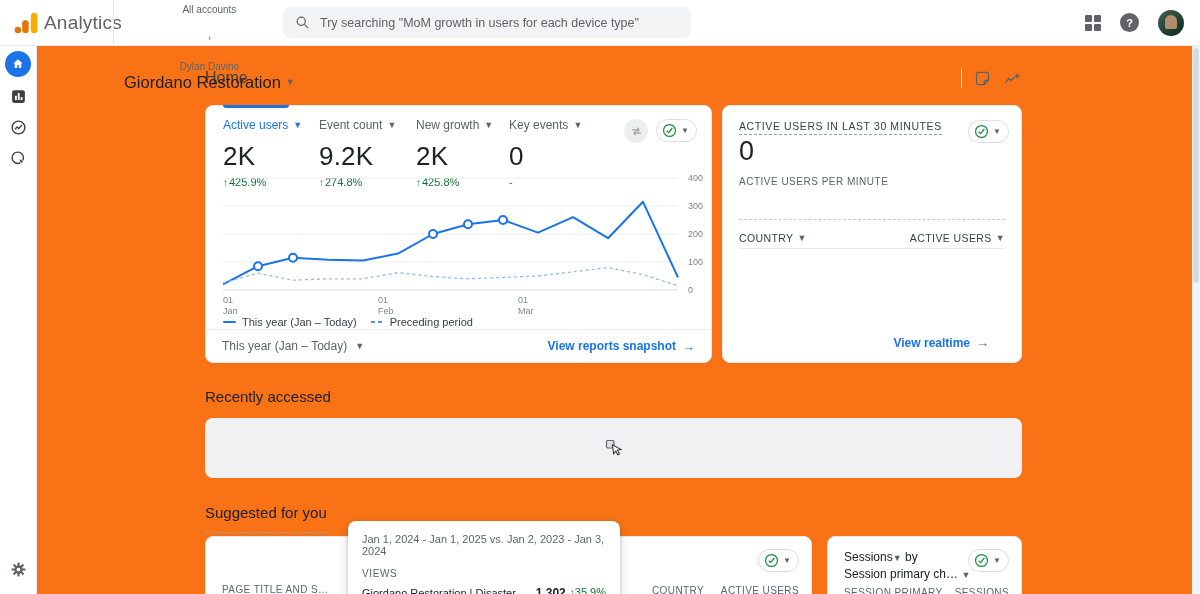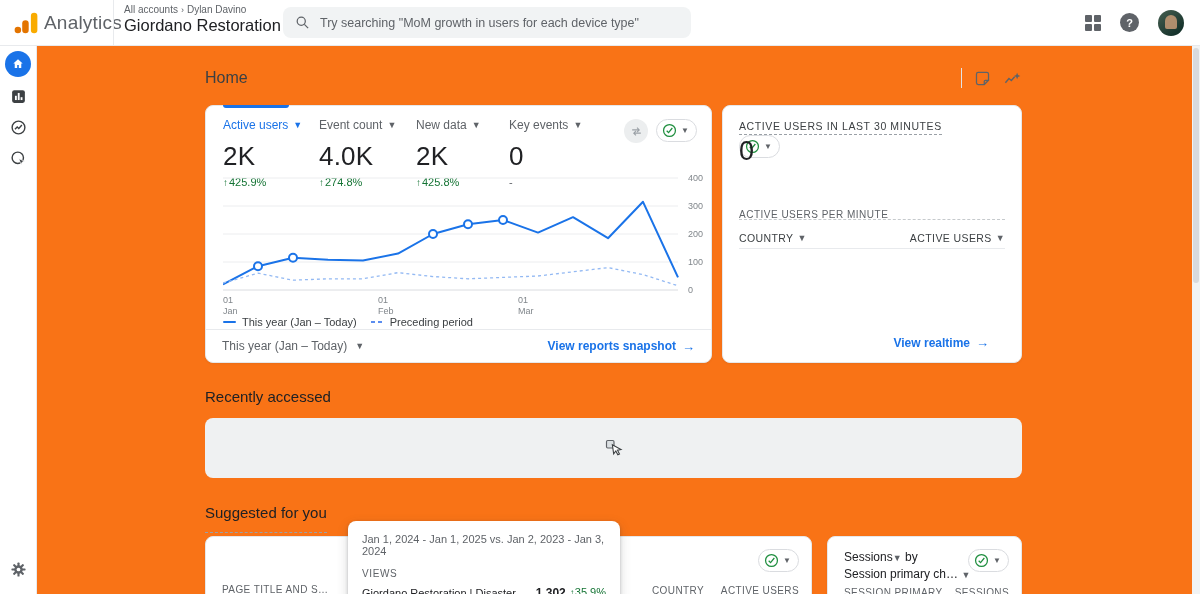--- a/index.html
+++ b/index.html
@@ -5,21 +5,21 @@
   * { margin:0; padding:0; box-sizing:border-box; }
   html,body { width:1200px; height:594px; overflow:hidden; background:#fff;
     font-family:"Liberation Sans", sans-serif; -webkit-font-smoothing:antialiased; }
 
   
   .topbar { position:relative; height:46px; background:#fff; border-bottom:1px solid #e8eaed; z-index:30; }
   .ga-logo { position:absolute; left:13px; top:10px; width:26px; height:26px; }
   .product-name { position:absolute; left:44px; top:0; line-height:45px; font-size:19px; color:#5f6368; letter-spacing:.2px; }
   .topbar-divider { position:absolute; left:113px; top:0; width:1px; height:45px; background:#e8eaed; }
   .account-block { position:absolute; left:124px; top:4px; }
-  .breadcrumb { font-size:10px; color:#5f6368; display:flex; align-items:center; gap:3px; }
+  .breadcrumb { font-size:10px; color:#5f6368; display:flex; align-items:center; gap:18px;flex-direction:column; }
   .breadcrumb .sep { font-size:9px; color:#5f6368; }
   .property-row { margin-top:1px; font-size:16.5px; color:#202124; display:flex; align-items:center; gap:5px; }
   .caret { font-size:9px; color:#5f6368; line-height:1; }
   .search-box { position:absolute; left:283px; top:7px; width:408px; height:31px; background:#f1f3f4; border-radius:8px;
     display:flex; align-items:center; padding:0 12px; gap:10px; }
   .search-box input { border:none; outline:none; background:transparent; flex:1; font-size:12.5px; color:#3c4043;
     font-family:"Liberation Sans", sans-serif; }
   .search-box input::placeholder { color:#5f6368; }
   .tb-right { position:absolute; right:0; top:0; height:45px; display:flex; align-items:center; gap:19px; padding-right:16px; }
   .grid-icon { width:16px; height:16px; display:grid; grid-template-columns:7px 7px; grid-template-rows:7px 7px; gap:2px; cursor:pointer; }
@@ -73,24 +73,24 @@
   .legend .item { display:flex; align-items:center; gap:6px; }
   .swatch-solid { width:13px; height:2px; background:#1a73e8; border-radius:1px; }
   .swatch-dashed { width:13px; height:2px; background:repeating-linear-gradient(90deg,#5b8def 0 4px,transparent 4px 7px); }
   .card-footer { position:absolute; left:0; right:0; bottom:0; height:33px; border-top:1px solid #e8eaed;
     display:flex; align-items:center; justify-content:space-between; padding:0 16px; }
   .range-select { font-size:12px; color:#5f6368; display:flex; align-items:center; gap:8px; cursor:pointer; }
   .blue-link { font-size:12px; color:#1a73e8; font-weight:bold; display:flex; align-items:center; gap:6px; cursor:pointer; text-decoration:none; }
   .blue-link .arr { font-size:13px; font-weight:normal; }
 
   
-  .rt-title-row { position:absolute; left:16px; right:12px; top:14px; display:flex; justify-content:space-between; align-items:flex-start;flex-direction:column; }
+  .rt-title-row { position:absolute; left:16px; right:12px; top:14px; display:flex; justify-content:space-between; align-items:flex-start; }
   .rt-title { font-size:10.5px; letter-spacing:.6px; color:#3c4043; border-bottom:1px dashed #9aa0a6; padding-bottom:2px; }
   .rt-value { position:absolute; left:16px; top:30px; font-size:27px; color:#202124; }
-  .rt-permin { position:absolute; left:16px; top:70px; font-size:10px; letter-spacing:.5px; color:#5f6368;margin-top:33px; }
+  .rt-permin { position:absolute; left:16px; top:70px; font-size:10px; letter-spacing:.5px; color:#5f6368; }
   .rt-baseline { position:absolute; left:16px; right:16px; top:113px; border-top:1px dashed #c6cacd; }
   .rt-cols { position:absolute; left:16px; right:16px; top:126px; display:flex; justify-content:space-between; }
   .rt-col { font-size:10.5px; letter-spacing:.4px; color:#3c4043; display:flex; align-items:center; gap:4px; cursor:pointer; }
   .rt-cols-divider { position:absolute; left:16px; right:16px; top:142px; border-top:1px solid #e8eaed; }
   .rt-empty { position:absolute; left:0; right:0; top:152px; text-align:center; font-size:12px; color:#5f6368; }
   .rt-link { position:absolute; right:32px; bottom:12px; }
 
   
   .section-title { position:absolute; left:168px; font-size:15px; color:#202124; }
   .recently-box { position:absolute; left:168px; top:372px; width:817px; height:60px; background:#eff1f2; border-radius:8px;
@@ -248,29 +248,29 @@
           <div class="delta">
               <span class="green-arrow">↑</span>
               <span>425.9%</span>
             </div>
         </div>
         <div class="metric-tab mt-2">
           <div class="lbl">
               <span>Event count</span>
               <span class="caret">▼</span>
             </div>
-          <div class="val">4.0K</div>
+          <div class="val">9.2K</div>
           <div class="delta">
               <span class="green-arrow">↑</span>
               <span>274.8%</span>
             </div>
         </div>
         <div class="metric-tab mt-3">
           <div class="lbl">
-              <span>New data</span>
+              <span>New growth</span>
               <span class="caret">▼</span>
             </div>
           <div class="val">2K</div>
           <div class="delta">
               <span class="green-arrow">↑</span>
               <span>425.8%</span>
             </div>
         </div>
         <div class="metric-tab mt-4">
           <div class="lbl">

